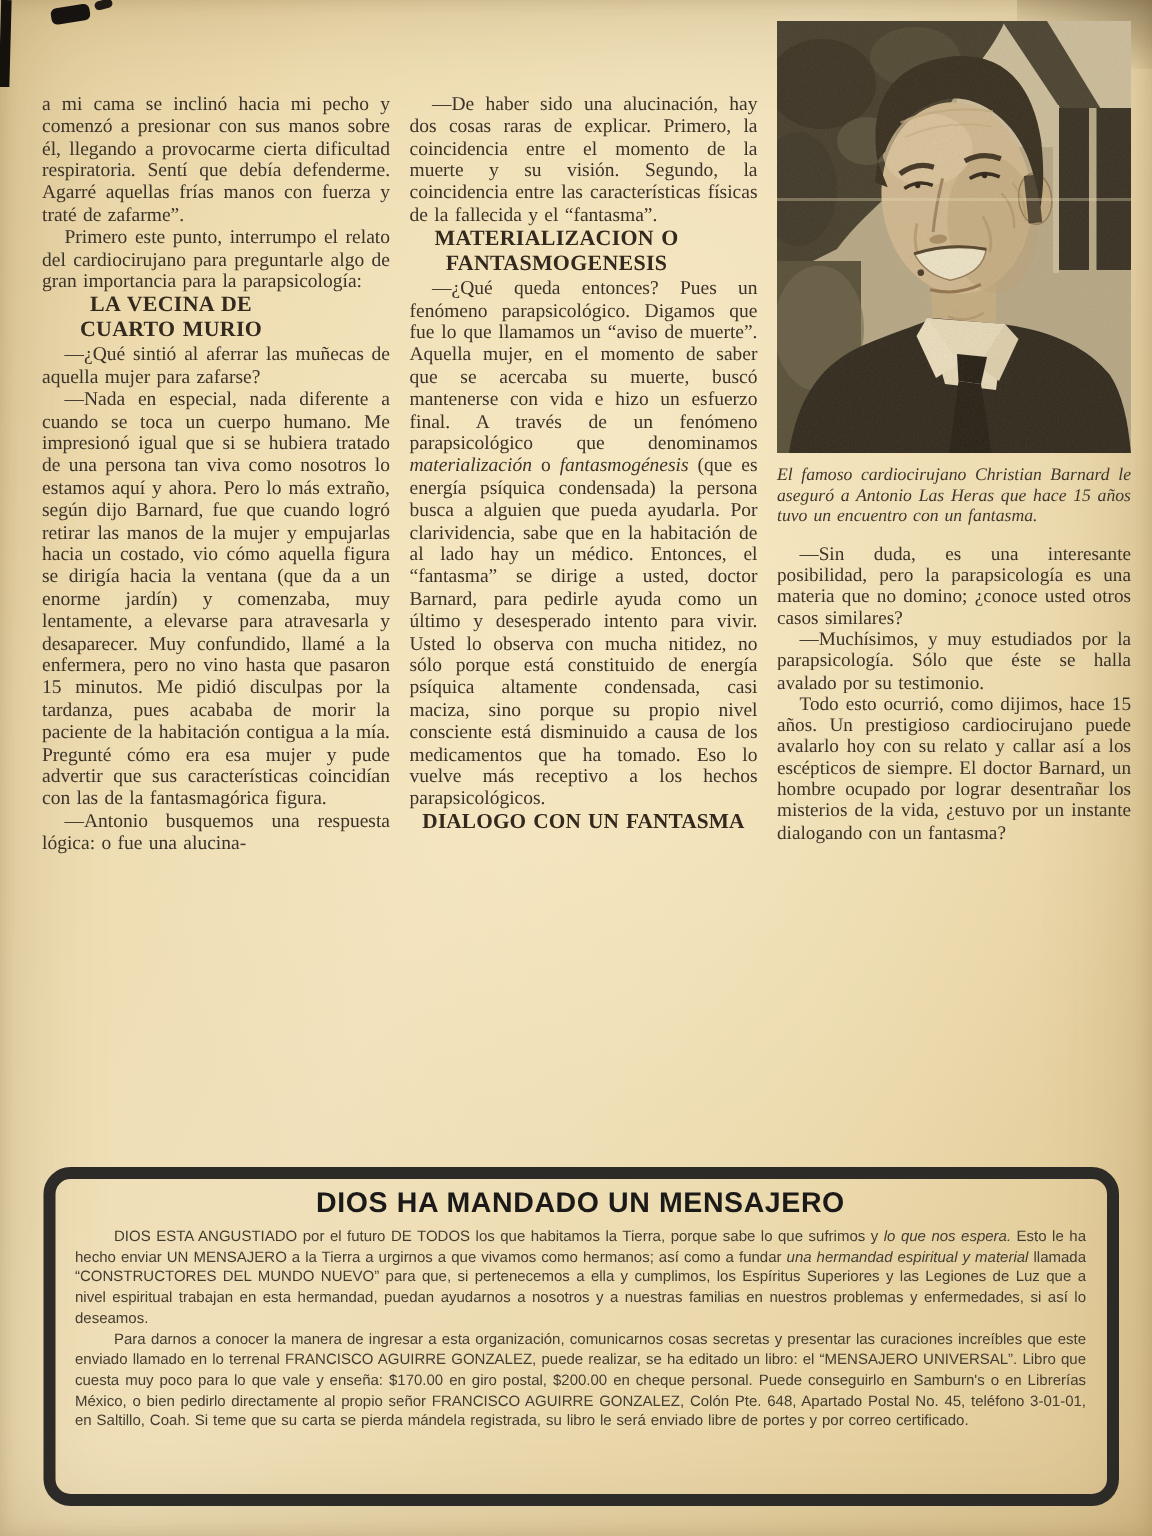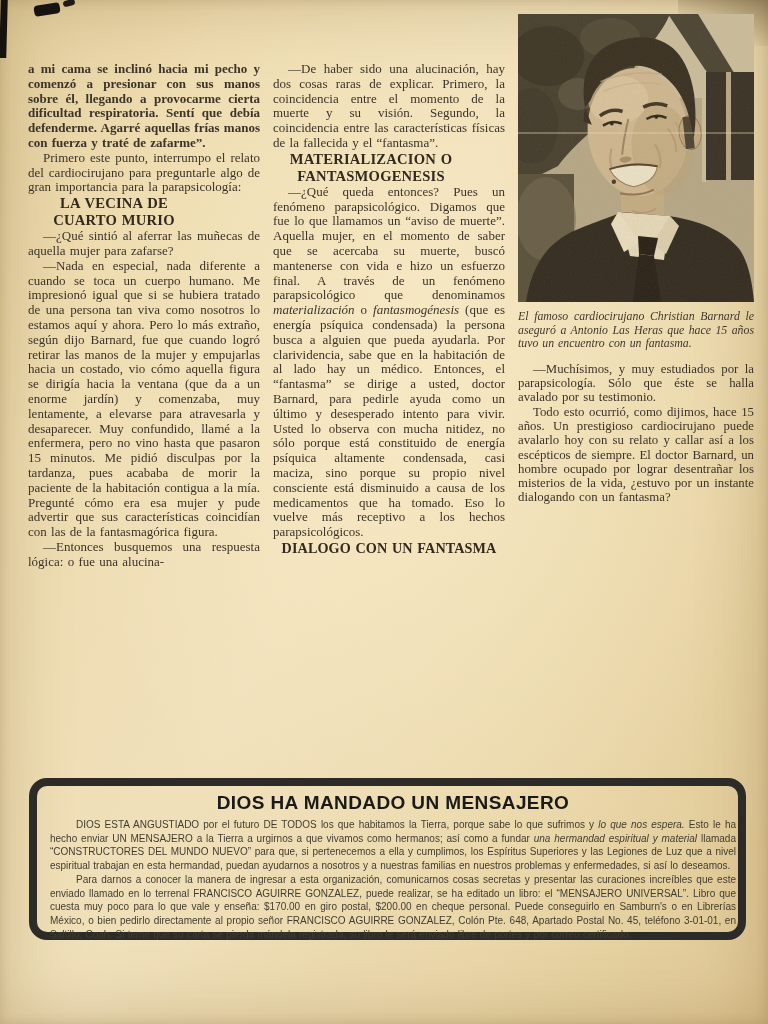--- a/index.html
+++ b/index.html
@@ -15,35 +15,35 @@
   .blob1{position:absolute;left:34px;top:4px;width:26px;height:11px;background:#171310;border-radius:4px;transform:rotate(-9deg);}
   .blob2{position:absolute;left:63px;top:0px;width:12px;height:6px;background:#201a14;border-radius:3px;transform:rotate(-14deg);}
   .corner-shade{position:absolute;right:0;top:0;width:90px;height:46px;
     background:linear-gradient(200deg, rgba(74,58,30,.45), rgba(0,0,0,0) 70%);}
   
   .columns{position:absolute;left:28px;top:14px;width:726px;display:flex;gap:13px;}
   .col{width:233px;text-align:justify;font-size:13px;line-height:14.8px;word-spacing:1px;hyphens:auto;}
   .col.pad{padding-top:48px;}
   .col p{margin:0;}
   .pp{text-indent:15px;}
-  .pp.noind{text-indent:0;font-weight:bold;}
+  .pp.noind{text-indent:0;}
   .colhead{font-weight:bold;text-align:center;font-size:14.6px;line-height:17px;
     letter-spacing:.2px;margin:11px auto 12px;color:#33291e;text-indent:0;}
   .h-narrow{max-width:172px;}
   .h-mid{max-width:196px;}
   .h-wide{max-width:233px;font-size:14.2px;letter-spacing:.1px;}
   .col3{width:236px;}
   .col3 p{font-size:12.8px;line-height:14.3px;}
   .photo{width:236px;height:288px;overflow:hidden;background:#b7ab8d;}
   .photo svg{display:block;}
   .caption{font-style:italic;font-size:11.8px !important;line-height:13.6px !important;
     margin:8px 0 11px !important;text-indent:0;color:#41382d;}
   
-  .adbox{position:absolute;left:29px;top:778px;width:717px;height:162px;box-sizing:border-box;
-    border:8px solid #2d2b27;border-radius:18px;padding:5px 2px 4px 13px;
+  .adbox{position:absolute;left:29px;top:778px;width:717px;height:226px;box-sizing:border-box;
+    border:8px solid #2d2b27;border-radius:18px;padding:5px 14px 4px 13px;
     font-family:"Liberation Sans",sans-serif;color:#423c31;}
   .ad-headline{text-align:center;font-weight:bold;font-size:19px;letter-spacing:.4px;
     color:#1b1a18;margin:1px 0 4px 0;}
   .ad-p{margin:0;font-size:10px;line-height:13.7px;text-align:justify;text-indent:26px;
     word-spacing:.5px;}
 </style>
 </head>
 <body>
 
 <div class="page">
@@ -53,21 +53,21 @@
   <div class="corner-shade"></div>
 
   <div class="columns">
 
     <div class="col pad">
       <p class="pp noind">a mi cama se inclinó hacia mi pecho y comenzó a presionar con sus manos sobre él, llegando a provocarme cierta dificultad respiratoria. Sentí que debía defenderme. Agarré aquellas frías manos con fuerza y traté de zafarme”.</p>
       <p class="pp">Primero este punto, interrumpo el relato del cardiocirujano para preguntarle algo de gran importancia para la parapsicología:</p>
       <p class="colhead h-narrow">LA VECINA DE CUARTO MURIO</p>
       <p class="pp">—¿Qué sintió al aferrar las muñecas de aquella mujer para zafarse?</p>
       <p class="pp">—Nada en especial, nada diferente a cuando se toca un cuerpo humano. Me impresionó igual que si se hubiera tratado de una persona tan viva como nosotros lo estamos aquí y ahora. Pero lo más extraño, según dijo Barnard, fue que cuando logró retirar las manos de la mujer y empujarlas hacia un costado, vio cómo aquella figura se dirigía hacia la ventana (que da a un enorme jardín) y comenzaba, muy lentamente, a elevarse para atravesarla y desaparecer. Muy confundido, llamé a la enfermera, pero no vino hasta que pasaron 15 minutos. Me pidió disculpas por la tardanza, pues acababa de morir la paciente de la habitación contigua a la mía. Pregunté cómo era esa mujer y pude advertir que sus características coincidían con las de la fantasmagórica figura.</p>
-      <p class="pp">—Entonces busquemos una respuesta lógica: o fue una alucina-</p>
+      <p class="pp">—Antonio busquemos una respuesta lógica: o fue una alucina-</p>
     </div>
 
     <div class="col pad">
       <p class="pp">—De haber sido una alucinación, hay dos cosas raras de explicar. Primero, la coincidencia entre el momento de la muerte y su visión. Segundo, la coincidencia entre las características físicas de la fallecida y el “fantasma”.</p>
       <p class="colhead h-mid">MATERIALIZACION O FANTASMOGENESIS</p>
       <p class="pp"><span>—¿Qué queda entonces? Pues un fenómeno parapsicológico. Digamos que fue lo que llamamos un “aviso de muerte”. Aquella mujer, en el momento de saber que se acercaba su muerte, buscó mantenerse con vida e hizo un esfuerzo final. A través de un fenómeno parapsicológico que denominamos </span><i>materialización</i><span> o </span><i>fantasmogénesis</i><span> (que es energía psíquica condensada) la persona busca a alguien que pueda ayudarla. Por clarividencia, sabe que en la habitación de al lado hay un médico. Entonces, el “fantasma” se dirige a usted, doctor Barnard, para pedirle ayuda como un último y desesperado intento para vivir. Usted lo observa con mucha nitidez, no sólo porque está constituido de energía psíquica altamente condensada, casi maciza, sino porque su propio nivel consciente está disminuido a causa de los medicamentos que ha tomado. Eso lo vuelve más receptivo a los hechos parapsicológicos.</span></p>
       <p class="colhead h-wide">DIALOGO CON UN FANTASMA</p>
     </div>
 
     <div class="col col3">
@@ -135,20 +135,21 @@
             <path d="M106 196 Q118 202 130 196" stroke="#b49a72" stroke-width="1.5" fill="none"></path>
             <path d="M150 118 Q158 128 156 142" stroke="#b09469" stroke-width="1.5" fill="none" opacity="0.8"></path>
             <path d="M158 112 Q166 124 164 138" stroke="#b09469" stroke-width="1.2" fill="none" opacity="0.6"></path>
           </g>
           <rect x="0" y="118" width="236" height="2" fill="#f1e4bf" opacity="0.35"></rect>
           <rect x="0" y="0" width="236" height="288" fill="#caa96a" opacity="0.10"></rect>
           <rect x="0" y="0" width="236" height="288" filter="url(#grain)" opacity="0.5"></rect>
         </svg>
       </div>
       <p class="caption">El famoso cardiocirujano Christian Barnard le aseguró a Antonio Las Heras que hace 15 años tuvo un encuentro con un fantasma.</p>
+      <p class="pp">—Sin duda, es una interesante posibilidad, pero la parapsicología es una materia que no domino; ¿conoce usted otros casos similares?</p>
       <p class="pp">—Muchísimos, y muy estudiados por la parapsicología. Sólo que éste se halla avalado por su testimonio.</p>
       <p class="pp">Todo esto ocurrió, como dijimos, hace 15 años. Un prestigioso cardiocirujano puede avalarlo hoy con su relato y callar así a los escépticos de siempre. El doctor Barnard, un hombre ocupado por lograr desentrañar los misterios de la vida, ¿estuvo por un instante dialogando con un fantasma?</p>
     </div>
   </div>
 
   <div class="adbox">
     <div class="ad-headline">DIOS HA MANDADO UN MENSAJERO</div>
     <p class="ad-p"><span>DIOS ESTA ANGUSTIADO por el futuro DE TODOS los que habitamos la Tierra, porque sabe lo que sufrimos y </span><i>lo que nos espera.</i><span> Esto le ha hecho enviar UN MENSAJERO a la Tierra a urgirnos a que vivamos como hermanos; así como a fundar </span><i>una hermandad espiritual y material</i><span> llamada “CONSTRUCTORES DEL MUNDO NUEVO” para que, si pertenecemos a ella y cumplimos, los Espíritus Superiores y las Legiones de Luz que a nivel espiritual trabajan en esta hermandad, puedan ayudarnos a nosotros y a nuestras familias en nuestros problemas y enfermedades, si así lo deseamos.</span></p>
     <p class="ad-p">Para darnos a conocer la manera de ingresar a esta organización, comunicarnos cosas secretas y presentar las curaciones increíbles que este enviado llamado en lo terrenal FRANCISCO AGUIRRE GONZALEZ, puede realizar, se ha editado un libro: el “MENSAJERO UNIVERSAL”. Libro que cuesta muy poco para lo que vale y enseña: $170.00 en giro postal, $200.00 en cheque personal. Puede conseguirlo en Samburn's o en Librerías México, o bien pedirlo directamente al propio señor FRANCISCO AGUIRRE GONZALEZ, Colón Pte. 648, Apartado Postal No. 45, teléfono 3-01-01, en Saltillo, Coah. Si teme que su carta se pierda mándela registrada, su libro le será enviado libre de portes y por correo certificado.</p>
   </div>

